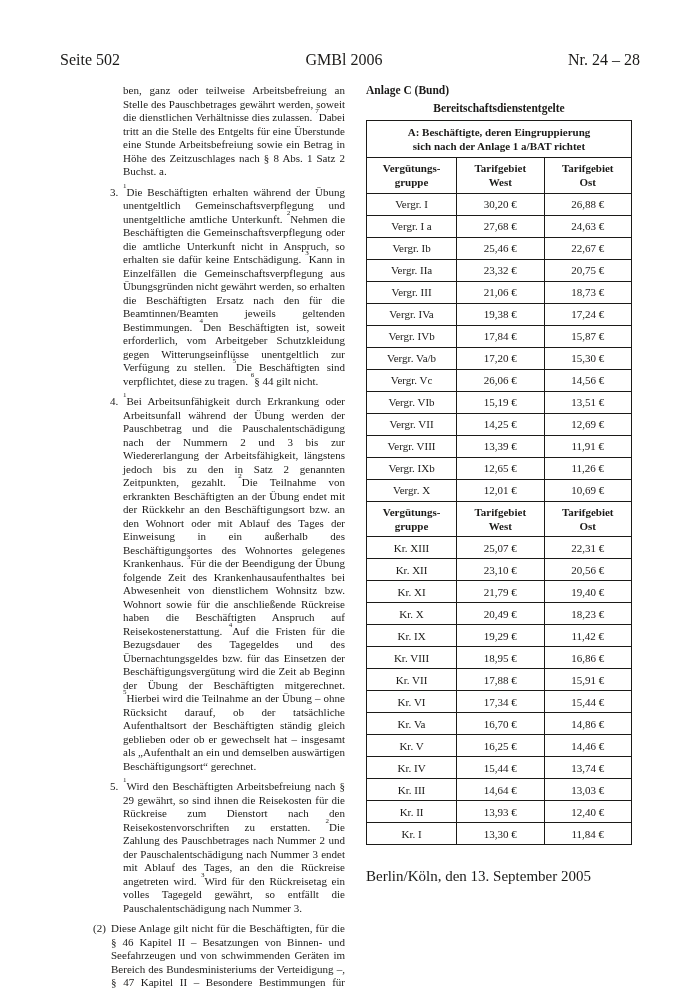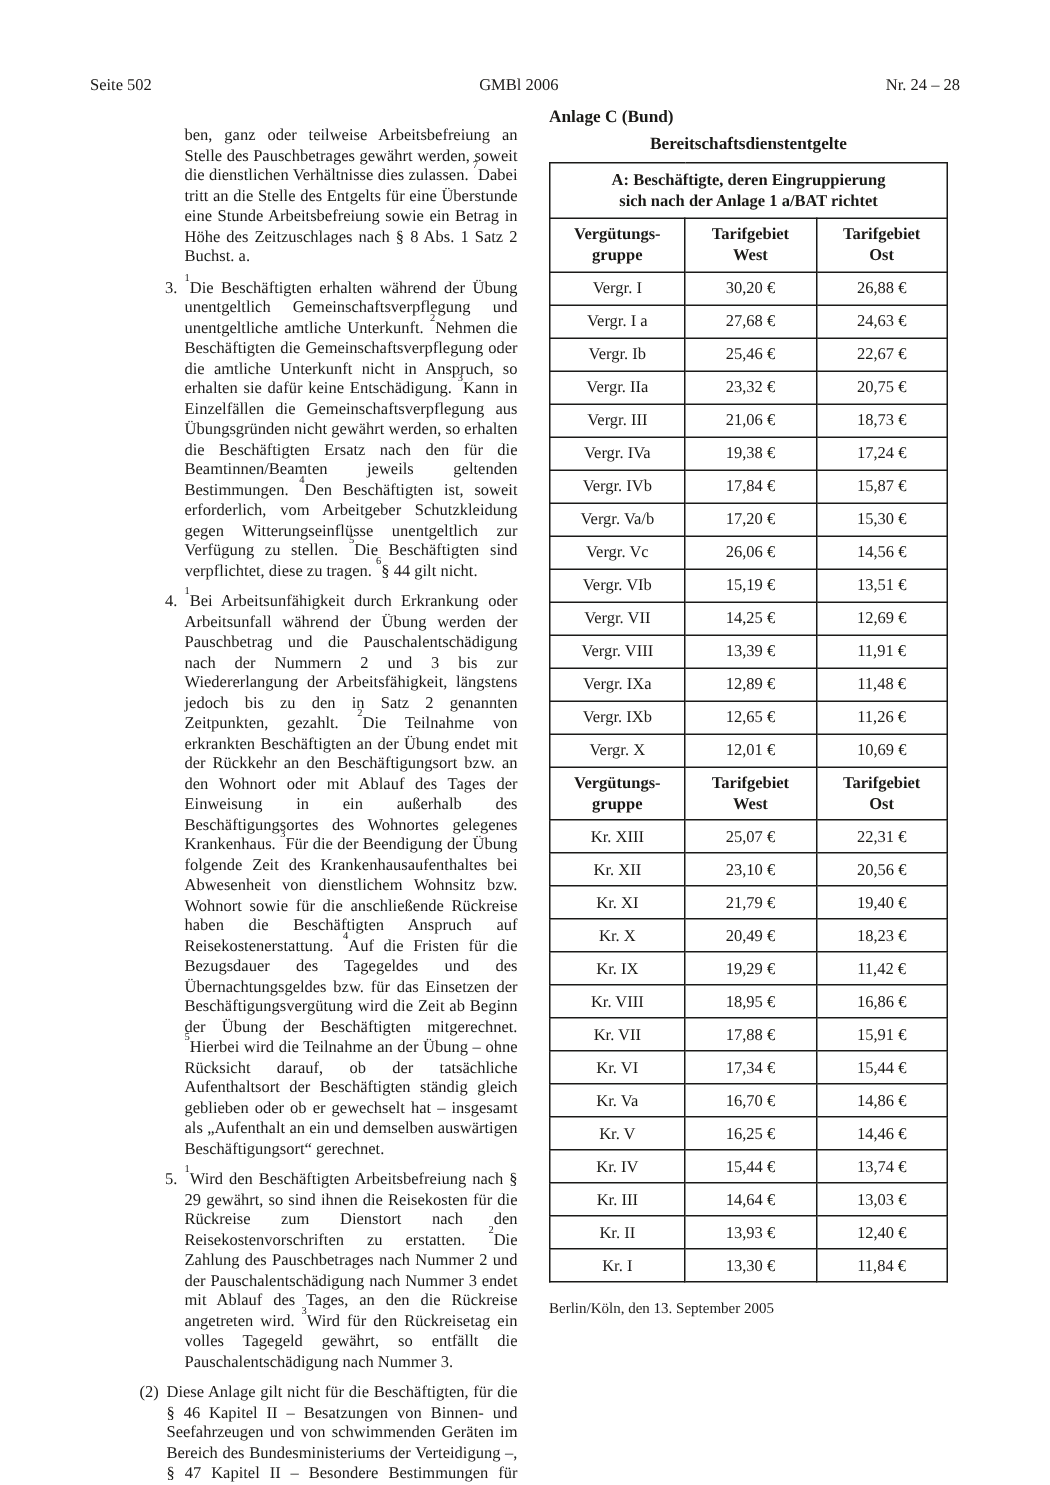--- a/index.html
+++ b/index.html
@@ -1,41 +1,41 @@
 <!DOCTYPE html>
 <html lang="de"><head>
 <meta charset="utf-8">
 <style>
   html,body{margin:0;padding:0;background:#ffffff;}
   body{width:700px;height:990px;color:#1b1a18;font-family:"Liberation Serif","DejaVu Serif",serif;}
   .page{position:relative;width:700px;height:990px;overflow:hidden;background:#ffffff;}
 
   .running-head{position:absolute;top:51px;left:60px;right:60px;display:flex;
-    justify-content:space-between;align-items:baseline;font-size:11px;}
+    justify-content:space-between;align-items:baseline;font-size:16px;}
 
   .left-col{position:absolute;top:84px;left:77px;width:268px;
     font-size:11px;line-height:13.5px;text-align:justify;hyphens:auto;}
   .para{position:relative;margin:0 0 7px 16px;}
   .para.cont{padding-left:30px;}
   .para.item{padding-left:30px;}
   .para.item > .marker{position:absolute;left:17px;}
   .para.absatz{padding-left:18px;}
   .para.absatz > .marker{position:absolute;left:0;}
   sup.sn{font-size:7px;line-height:0;position:relative;top:-3px;}
 
-  .right-col{position:absolute;top:72px;left:366px;width:266px;font-size:11px;}
+  .right-col{position:absolute;top:84px;left:366px;width:266px;font-size:11px;}
   .anlage-label{font-weight:bold;font-size:11.5px;}
   .table-title{font-weight:bold;font-size:11.5px;text-align:center;margin-top:6px;}
   table.rates{border-collapse:collapse;width:100%;margin-top:6px;table-layout:fixed;}
   table.rates td{border:1px solid #1b1a18;text-align:center;vertical-align:middle;
     font-size:11px;overflow:hidden;}
   td.sec-head{font-weight:bold;white-space:pre-line;padding:4px 2px;line-height:1.28;}
   td.col-head{font-weight:bold;white-space:pre-line;padding:3px 2px;line-height:1.3;}
   td.data-cell{height:21px;padding:0 2px;}
-  .dateline{margin-top:12px;font-size:10px;}
+  .dateline{margin-top:23px;font-size:15px;}
 </style>
 </head>
 <body>
 
 <div class="page">
 
   <div class="running-head">
     <span>Seite 502</span>
     <span>GMBl 2006</span>
     <span>Nr. 24 – 28</span>
@@ -125,25 +125,20 @@
             <td class="data-cell">Vergr. VII</td>
             <td class="data-cell">14,25 €</td>
             <td class="data-cell">12,69 €</td>
           </tr>
           <tr>
             <td class="data-cell">Vergr. VIII</td>
             <td class="data-cell">13,39 €</td>
             <td class="data-cell">11,91 €</td>
           </tr>
           <tr>
-            <td class="data-cell">Vergr. IXa</td>
-            <td class="data-cell">12,89 €</td>
-            <td class="data-cell">11,48 €</td>
-          </tr>
-          <tr>
             <td class="data-cell">Vergr. IXb</td>
             <td class="data-cell">12,65 €</td>
             <td class="data-cell">11,26 €</td>
           </tr>
           <tr>
             <td class="data-cell">Vergr. X</td>
             <td class="data-cell">12,01 €</td>
             <td class="data-cell">10,69 €</td>
           </tr>
           <tr>

